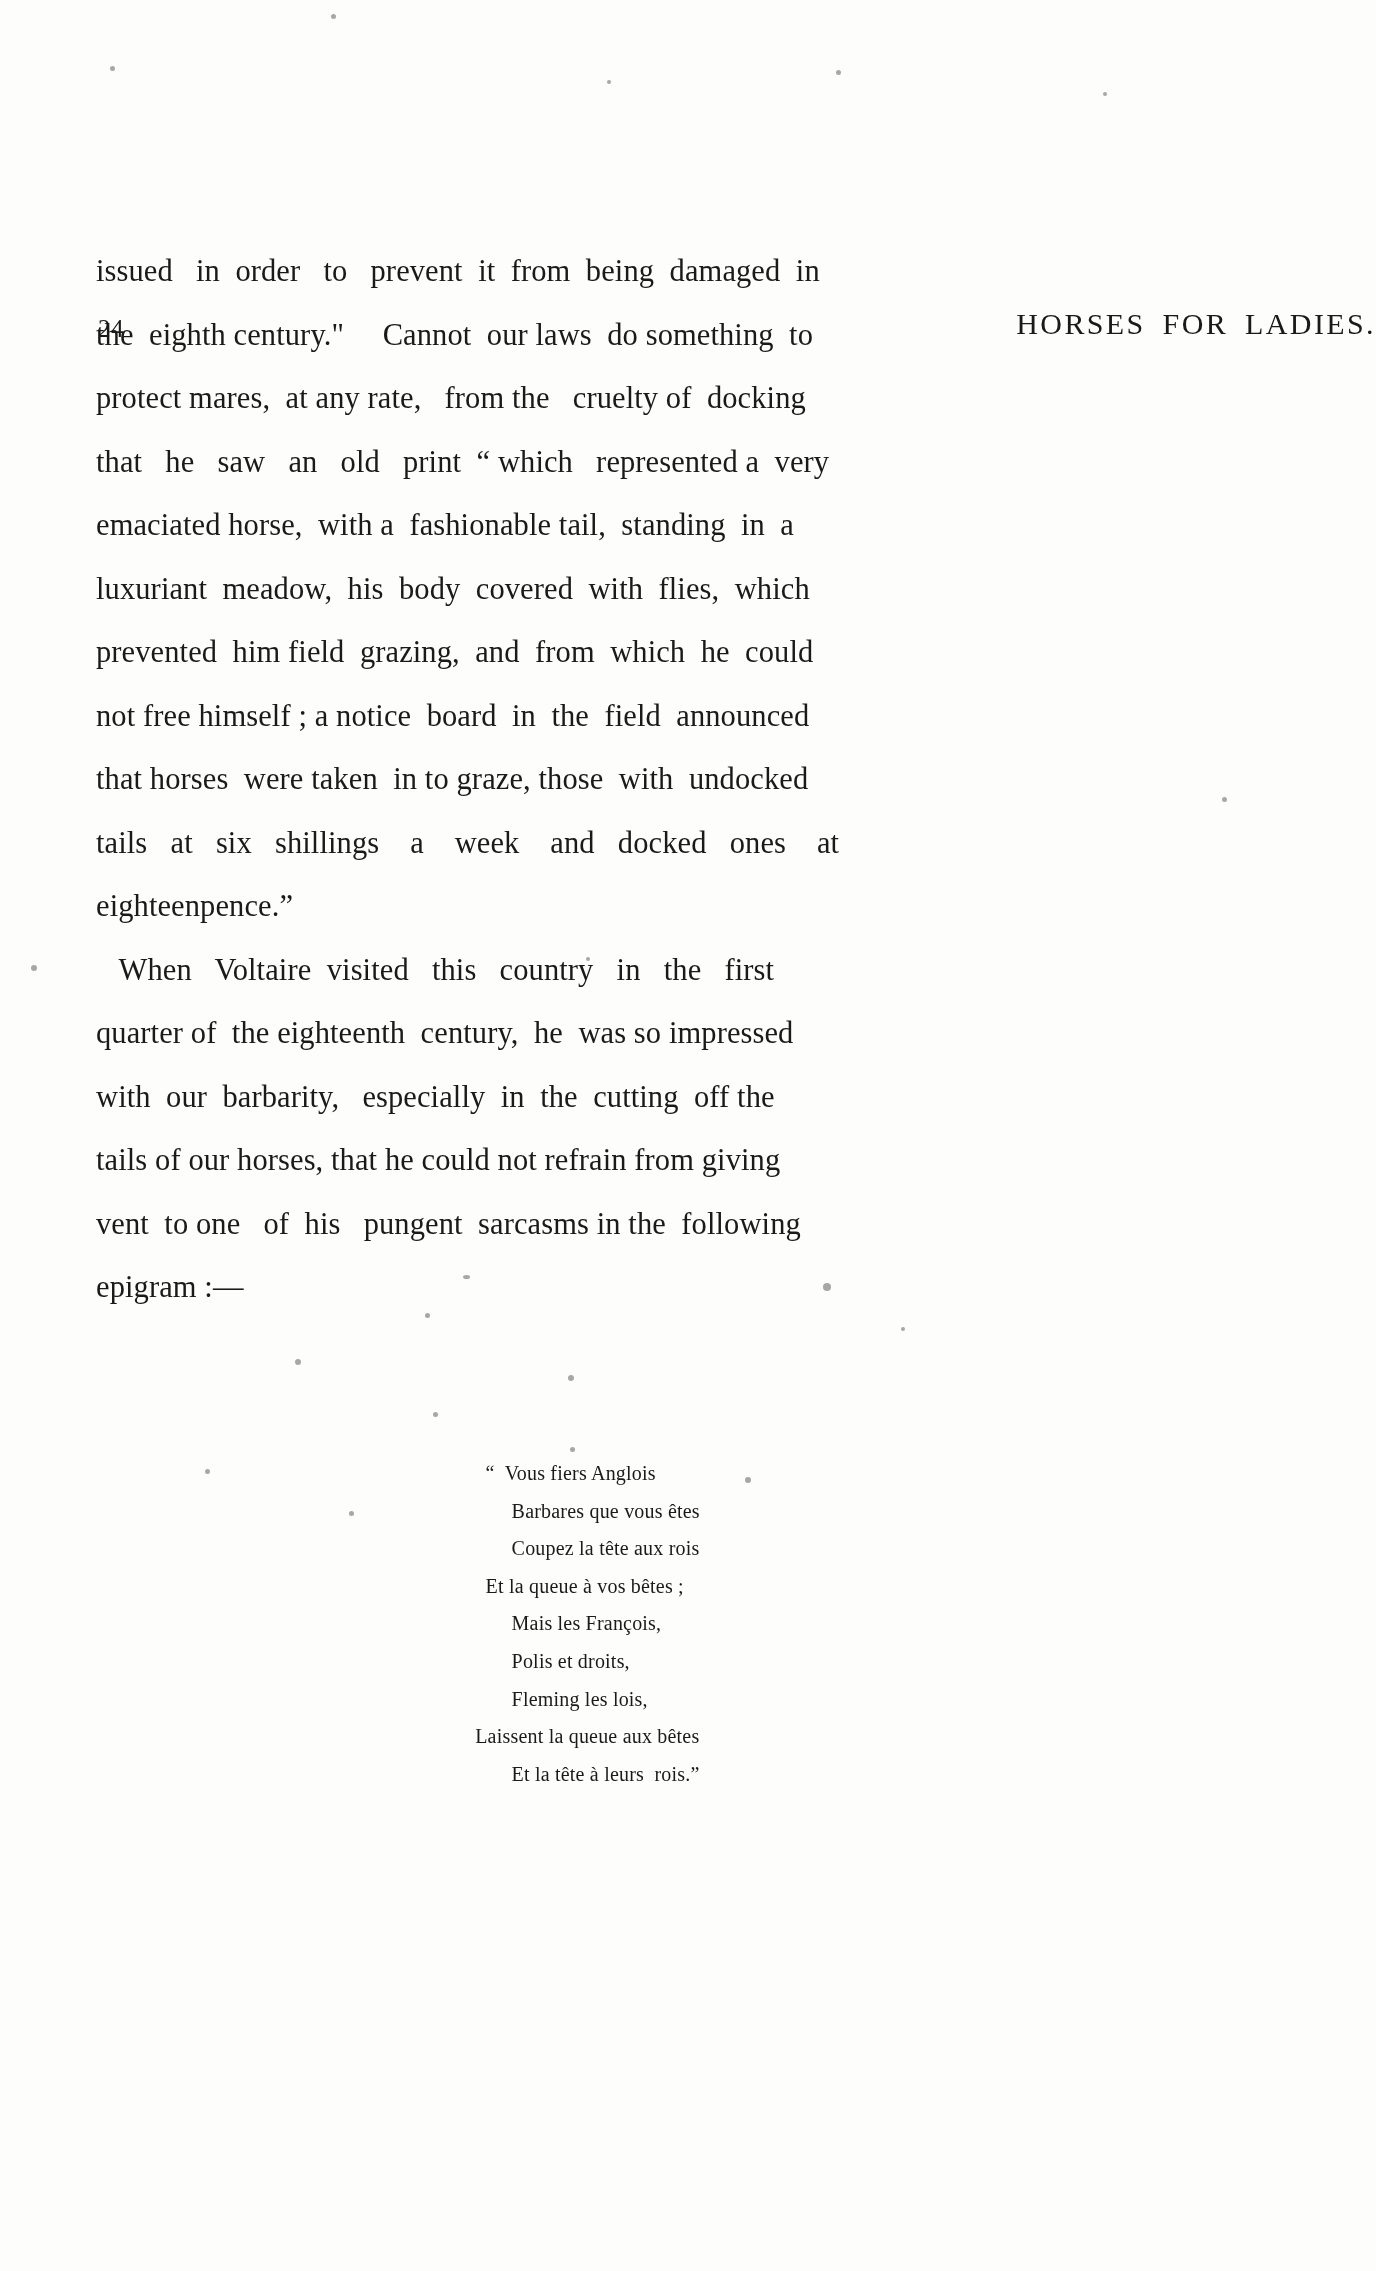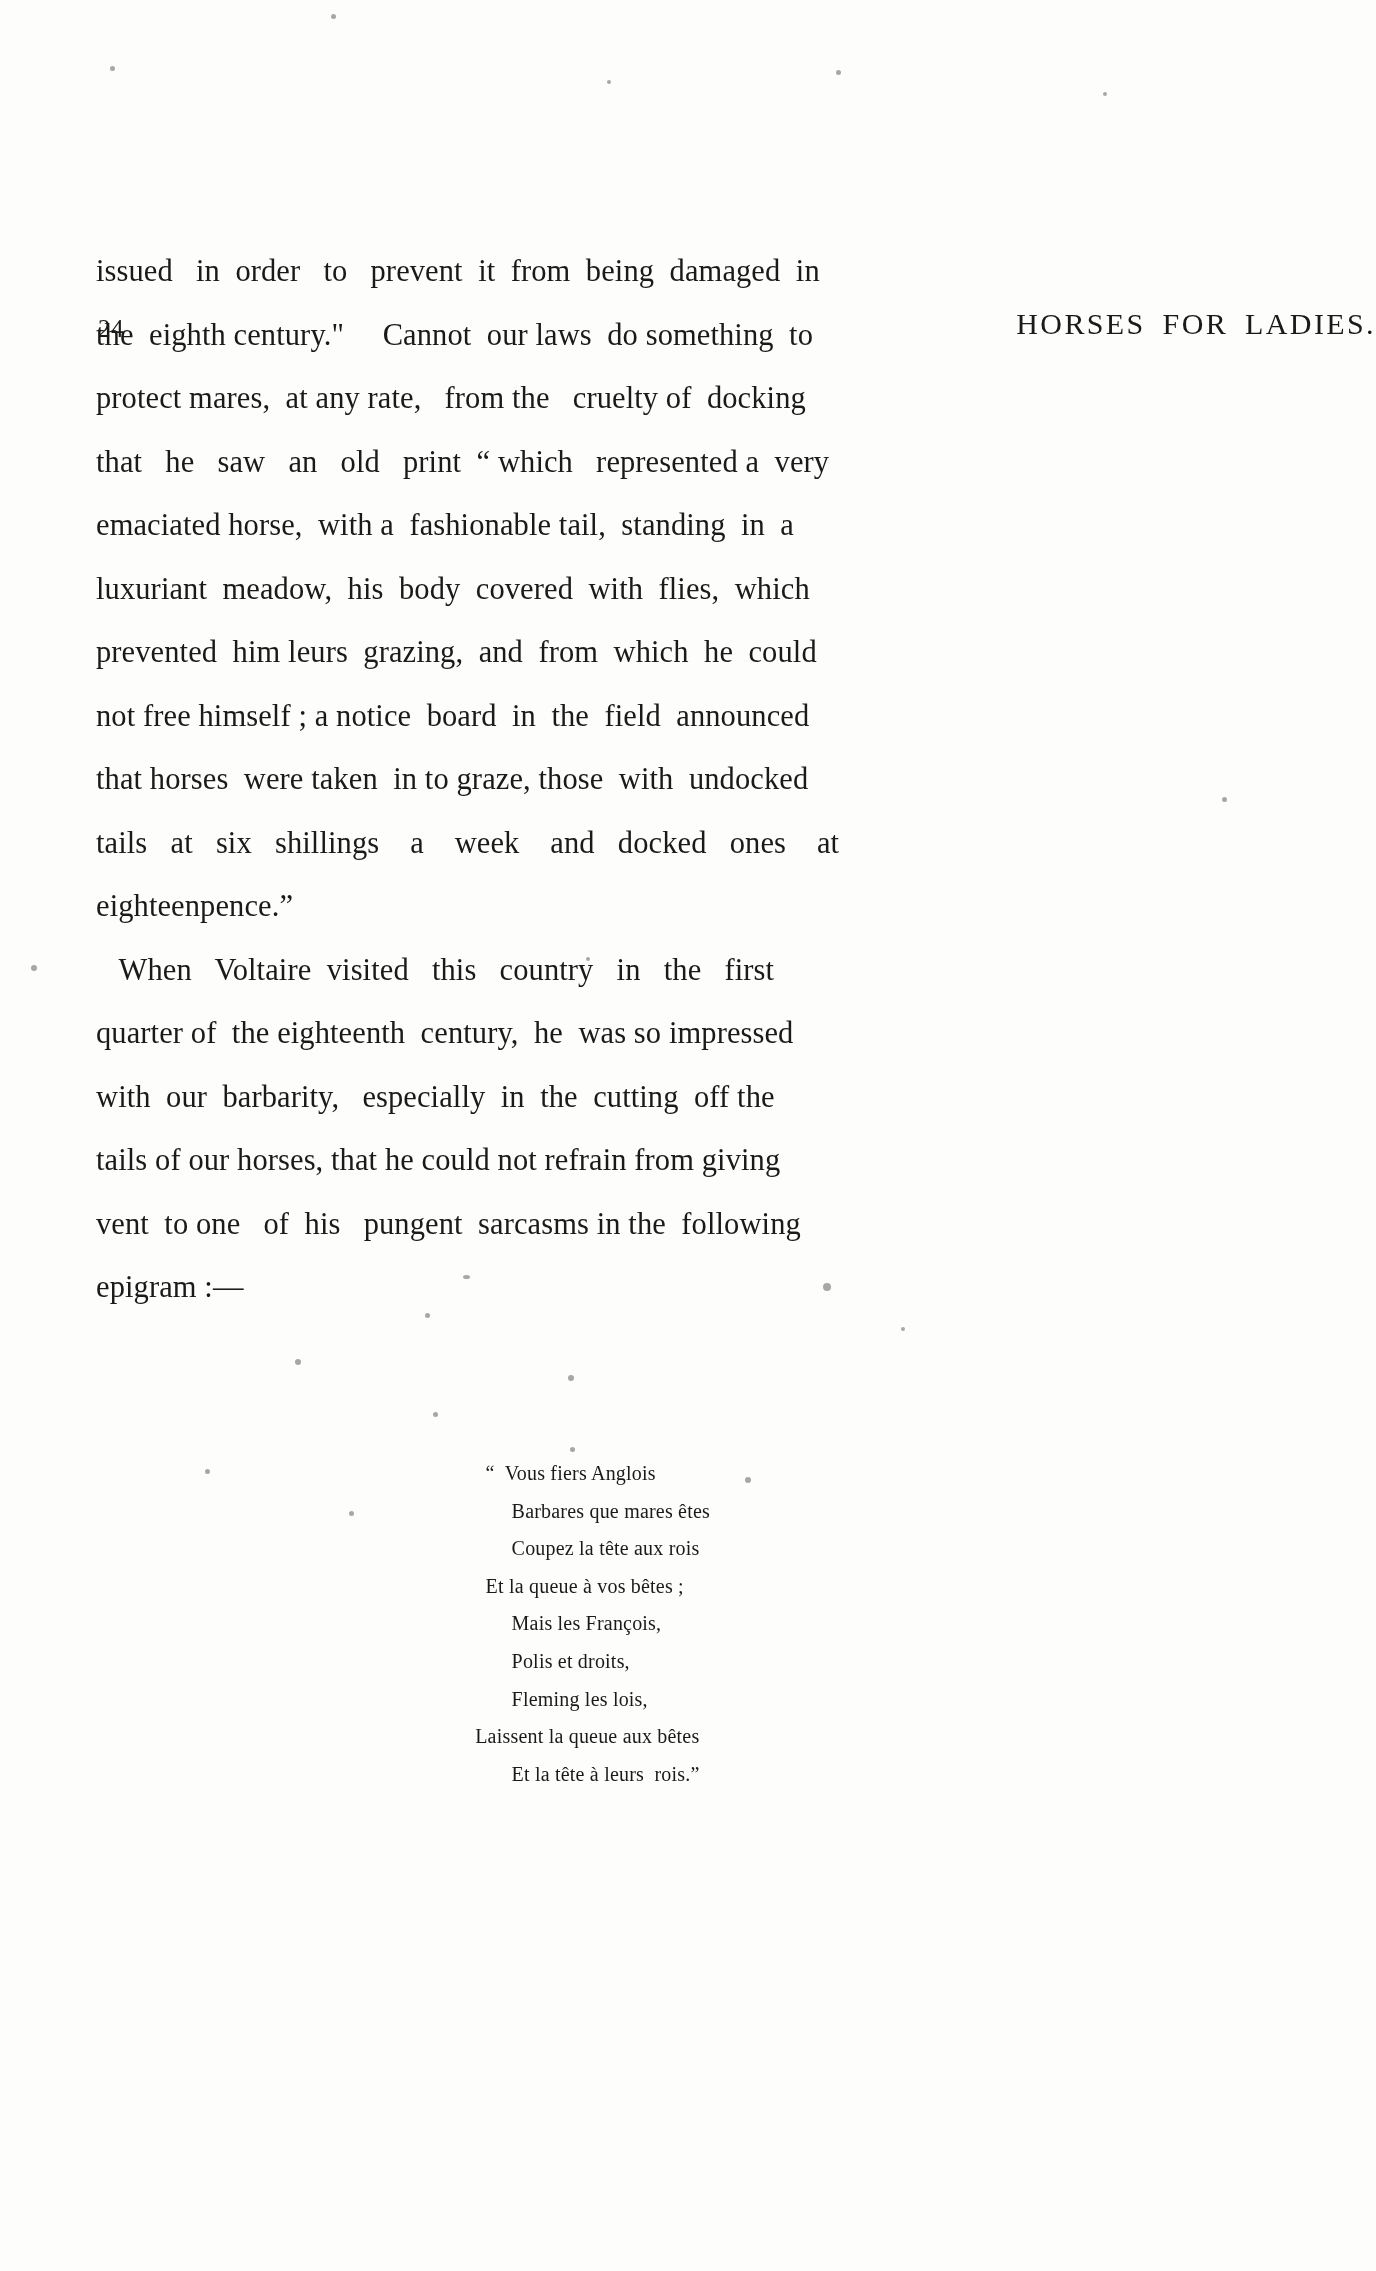--- a/index.html
+++ b/index.html
@@ -87,39 +87,39 @@
   </div>
 
   <div class="body-text">
     <div>
       <div class="ln">issued   in  order   to   prevent  it  from  being  damaged  in</div>
       <div class="ln">the  eighth century."     Cannot  our laws  do something  to</div>
       <div class="ln">protect mares,  at any rate,   from the   cruelty of  docking</div>
       <div class="ln">that   he   saw   an   old   print  “ which   represented a  very</div>
       <div class="ln">emaciated horse,  with a  fashionable tail,  standing  in  a</div>
       <div class="ln">luxuriant  meadow,  his  body  covered  with  flies,  which</div>
-      <div class="ln">prevented  him leurs  grazing,  and  from  which  he  could</div>
+      <div class="ln">prevented  him field  grazing,  and  from  which  he  could</div>
       <div class="ln">not free himself ; a notice  board  in  the  field  announced</div>
       <div class="ln">that horses  were taken  in to graze, those  with  undocked</div>
       <div class="ln">tails   at   six   shillings    a    week    and   docked   ones    at</div>
       <div class="ln">eighteenpence.”</div>
     </div>
     <div>
       <div class="ln">   When   Voltaire  visited   this   country   in   the   first</div>
       <div class="ln">quarter of  the eighteenth  century,  he  was so impressed</div>
       <div class="ln">with  our  barbarity,   especially  in  the  cutting  off the</div>
       <div class="ln">tails of our horses, that he could not refrain from giving</div>
       <div class="ln">vent  to one   of  his   pungent  sarcasms in the  following</div>
       <div class="ln">epigram :—</div>
     </div>
   </div>
 
   <div class="verse">
     <div class="vline">   “  Vous fiers Anglois</div>
-    <div class="vline">        Barbares que mares êtes</div>
+    <div class="vline">        Barbares que vous êtes</div>
     <div class="vline">        Coupez la tête aux rois</div>
     <div class="vline">   Et la queue à vos bêtes ;</div>
     <div class="vline">        Mais les François,</div>
     <div class="vline">        Polis et droits,</div>
     <div class="vline">        Fleming les lois,</div>
     <div class="vline"> Laissent la queue aux bêtes</div>
     <div class="vline">        Et la tête à leurs  rois.”</div>
   </div>
 
   <div id="specks">

